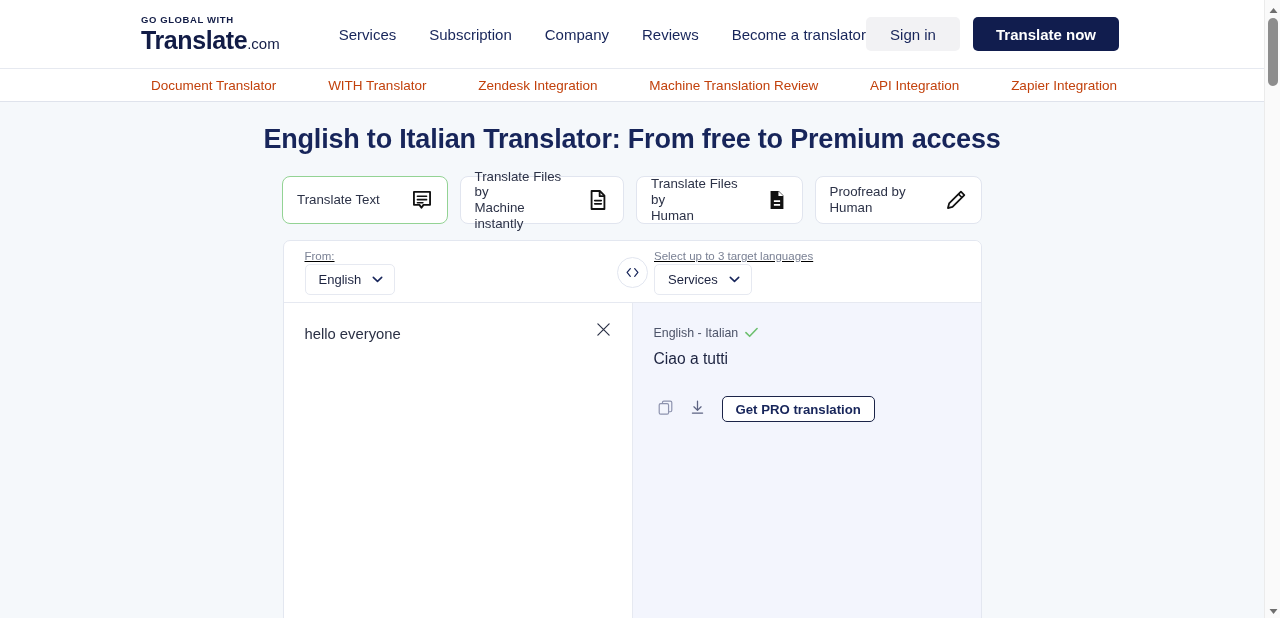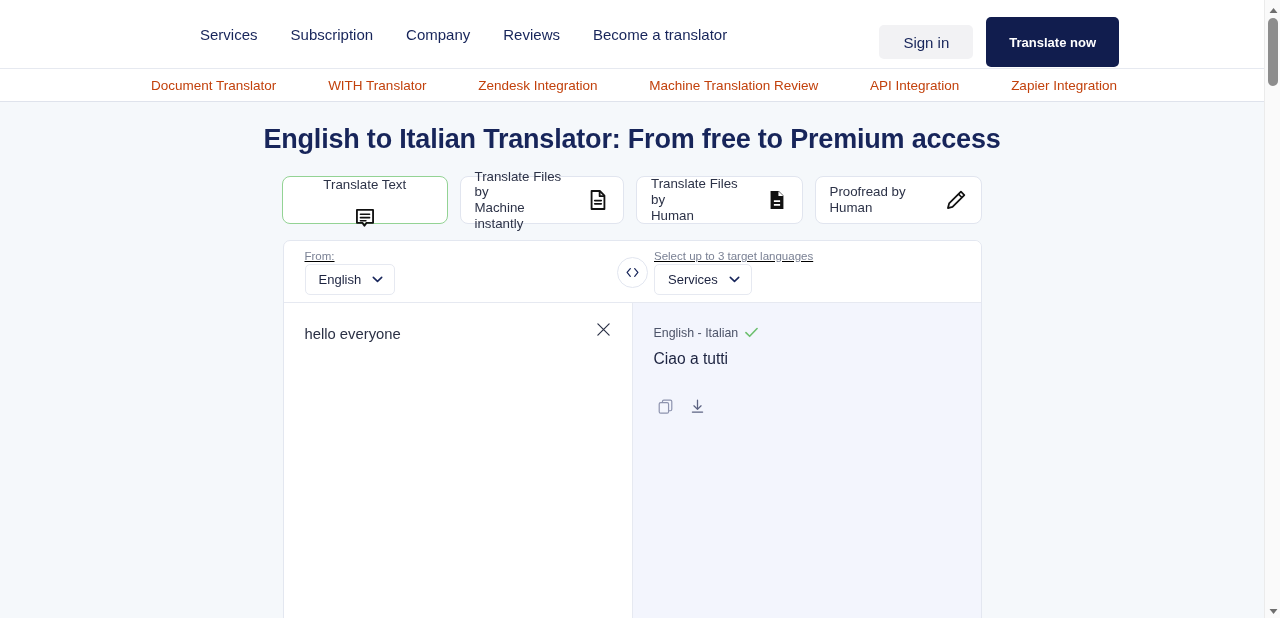--- a/index.html
+++ b/index.html
@@ -72,24 +72,24 @@
     padding: 0 24px;
     height: 34px;
     font-family: inherit;
     cursor: pointer;
   }
   .btn-translate-now {
     background: #111d4e;
     color: #ffffff;
     border: none;
     border-radius: 5px;
-    font-size: 13px;
+    font-size: 15px;
     font-weight: 600;
     padding: 0 23px;
-    height: 50px;
+    height: 34px;
     font-family: inherit;
     cursor: pointer;
   }
 
   
   .subnav {
     position: relative;
     width: 1264px;
     height: 34px;
     background: #ffffff;
@@ -144,21 +144,21 @@
     cursor: pointer;
   }
   .tab.active { border-color: #93d394; }
   .tab-label {
     font-size: 13.3px;
     color: #2c3247;
     line-height: 1.18;
     white-space: pre-line;
   }
   .tab-icon { flex: 0 0 auto; display: flex; align-items: center; }
-  .tab1 { width: 167px; flex-direction: column; }
+  .tab1 { width: 167px; }
   .tab2 { width: 166px; }
   .tab3 { width: 168px; }
   .tab4 { width: 169px; }
 
   
   .translator {
     position: relative;
     width: 699px;
     margin: 16px auto 0 auto;
     background: #ffffff;
@@ -316,20 +316,24 @@
     border-radius: 5px;
     cursor: pointer;
   }
 </style>
 </head>
 <body>
 
 <div id="viewport">
 
   <div class="header">
+    <div class="brand">
+      <span class="brand-tag">GO GLOBAL WITH</span>
+      <span class="brand-name"><span>Translate</span><span class="dotcom">.com</span></span>
+    </div>
 
     <nav class="mainnav">
       <a href="#">Services</a>
       <a href="#">Subscription</a>
       <a href="#">Company</a>
       <a href="#">Reviews</a>
       <a href="#">Become a translator</a>
     </nav>
 
     <div class="header-actions">
@@ -470,20 +474,21 @@
               </span>
             </button>
             <button class="icon-btn">
               <span>
                 <svg width="17" height="17" viewBox="0 0 20 20" fill="none">
                   <path d="M10 2.6v10.2M5.8 9.2L10 13.4l4.2-4.2" stroke="#5c6382" stroke-width="1.5" stroke-linecap="round" stroke-linejoin="round"></path>
                   <path d="M4 16.6h12" stroke="#5c6382" stroke-width="1.5" stroke-linecap="round"></path>
                 </svg>
               </span>
             </button>
+            <button class="btn-pro">Get PRO translation</button>
           </div>
         </div>
 
       </div>
     </div>
   </div>
 
   <div class="scrollbar">
     <div class="sb-arrow up">
       <span>

